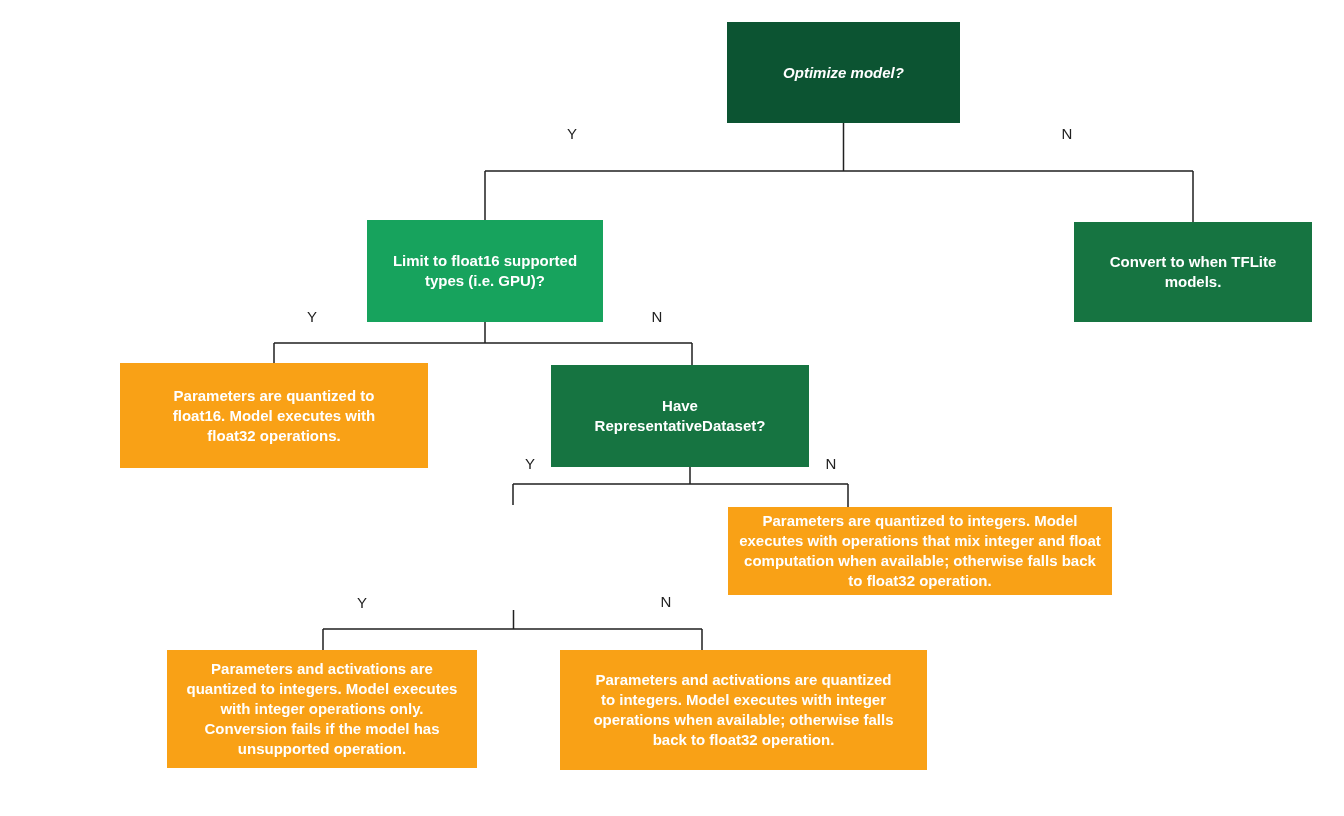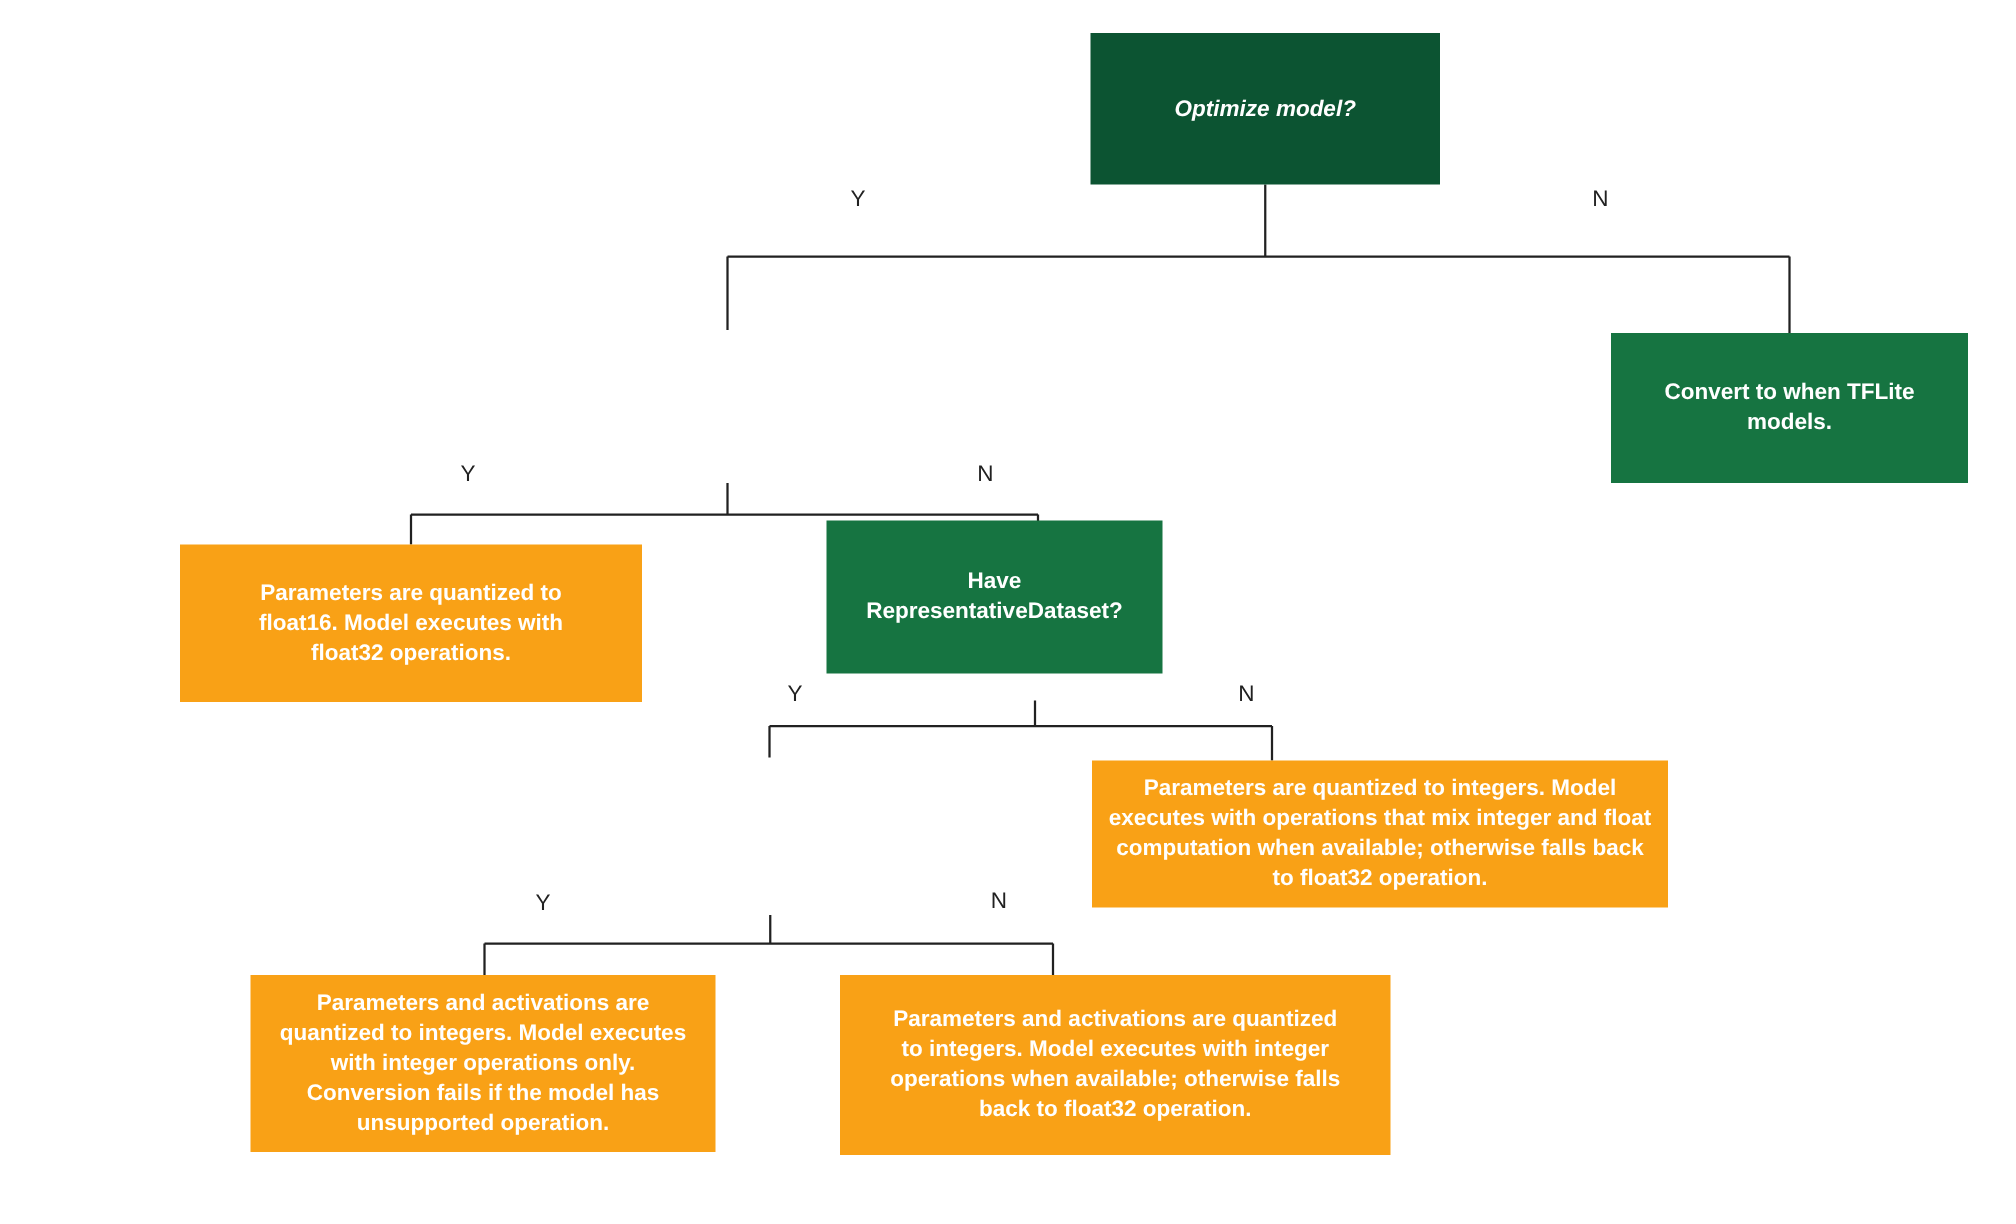--- a/index.html
+++ b/index.html
@@ -58,29 +58,30 @@
 
   <svg class="connectors" viewBox="0 0 1344 816" xmlns="http://www.w3.org/2000/svg">
     <path d="M843.5 123 L843.5 171 M485 171 L1193 171 M485 171 L485 220 M1193 171 L1193 222"></path>
     <path d="M485 322 L485 343 M274 343 L692 343 M274 343 L274 363 M692 343 L692 365"></path>
     <path d="M690 467 L690 484 M513 484 L848 484 M513 484 L513 505 M848 484 L848 507"></path>
     <path d="M513.5 610 L513.5 629 M323 629 L702 629 M323 629 L323 650 M702 629 L702 650"></path>
   </svg>
 
   <div class="node dark" style="left:727px; top:22px; width:233px; height:101px;font-style:italic;">Optimize model?</div>
 
+  <div class="node bright" style="left:367px; top:220px; width:236px; height:102px; padding:0 12px;">Limit to float16 supported types (i.e. GPU)?</div>
 
   <div class="node mid" style="left:1074px; top:222px; width:238px; height:100px; padding:0 24px;">Convert to when TFLite models.</div>
 
   <div class="node orange" style="left:120px; top:363px; width:308px; height:105px; padding:0 30px;">Parameters are quantized to float16. Model executes with float32 operations.</div>
 
-  <div class="node mid" style="left:551px; top:347px; width:224px; height:102px; padding:0 47px;">Have RepresentativeDataset?</div>
+  <div class="node mid" style="left:551px; top:365px; width:258px; height:102px; padding:0 47px;">Have RepresentativeDataset?</div>
 
 
-  <div class="node orange" style="left:728px; top:507px; width:384px; height:98px; padding:0 10px;">Parameters are quantized to integers. Model executes with operations that mix integer and float computation when available; otherwise falls back to float32 operation.</div>
+  <div class="node orange" style="left:728px; top:507px; width:384px; height:88px; padding:0 10px;">Parameters are quantized to integers. Model executes with operations that mix integer and float computation when available; otherwise falls back to float32 operation.</div>
 
   <div class="node orange" style="left:167px; top:650px; width:310px; height:118px; padding:0 13px;">Parameters and activations are quantized to integers. Model executes with integer operations only. Conversion fails if the model has unsupported operation.</div>
 
   <div class="node orange" style="left:560px; top:650px; width:367px; height:120px; padding:0 31px;">Parameters and activations are quantized to integers. Model executes with integer operations when available; otherwise falls back to float32 operation.</div>
 
   <span class="edge-label" style="left:572px; top:133px;">Y</span>
   <span class="edge-label" style="left:1067px; top:133px;">N</span>
 
   <span class="edge-label" style="left:312px; top:316px;">Y</span>
   <span class="edge-label" style="left:657px; top:316px;">N</span>

